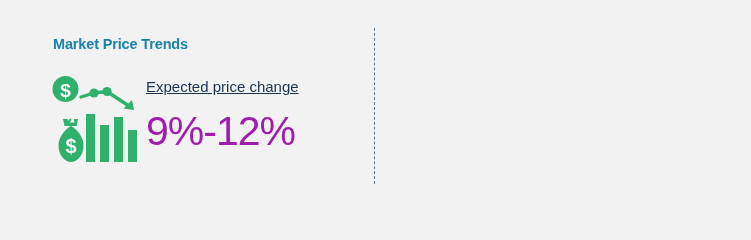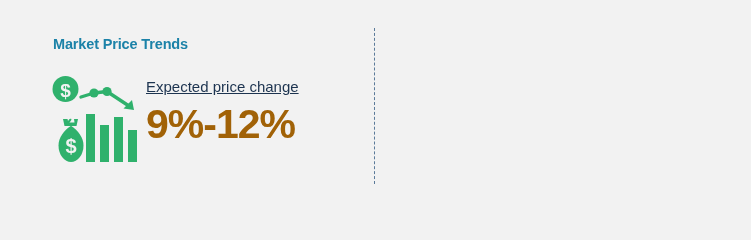--- a/index.html
+++ b/index.html
@@ -69,24 +69,24 @@
     padding-top: 4px;
   }
   .expected-line {
     font-size: 15px;
     color: #1d3450;
     line-height: 21px;
     white-space: nowrap;
     text-decoration: underline;
   }
   .big-figure {
-    margin-top: 5px;
+    margin-top: 12px;
     font-size: 41px;
-    font-weight: bold;
-    color: #a16207;
+    font-weight: normal;
+    color: #a21caf;
     letter-spacing: -1px;
     line-height: 44px;
     white-space: nowrap;
   }
 </style>
 </head>
 <body>
 
 <div class="infographic">
 

